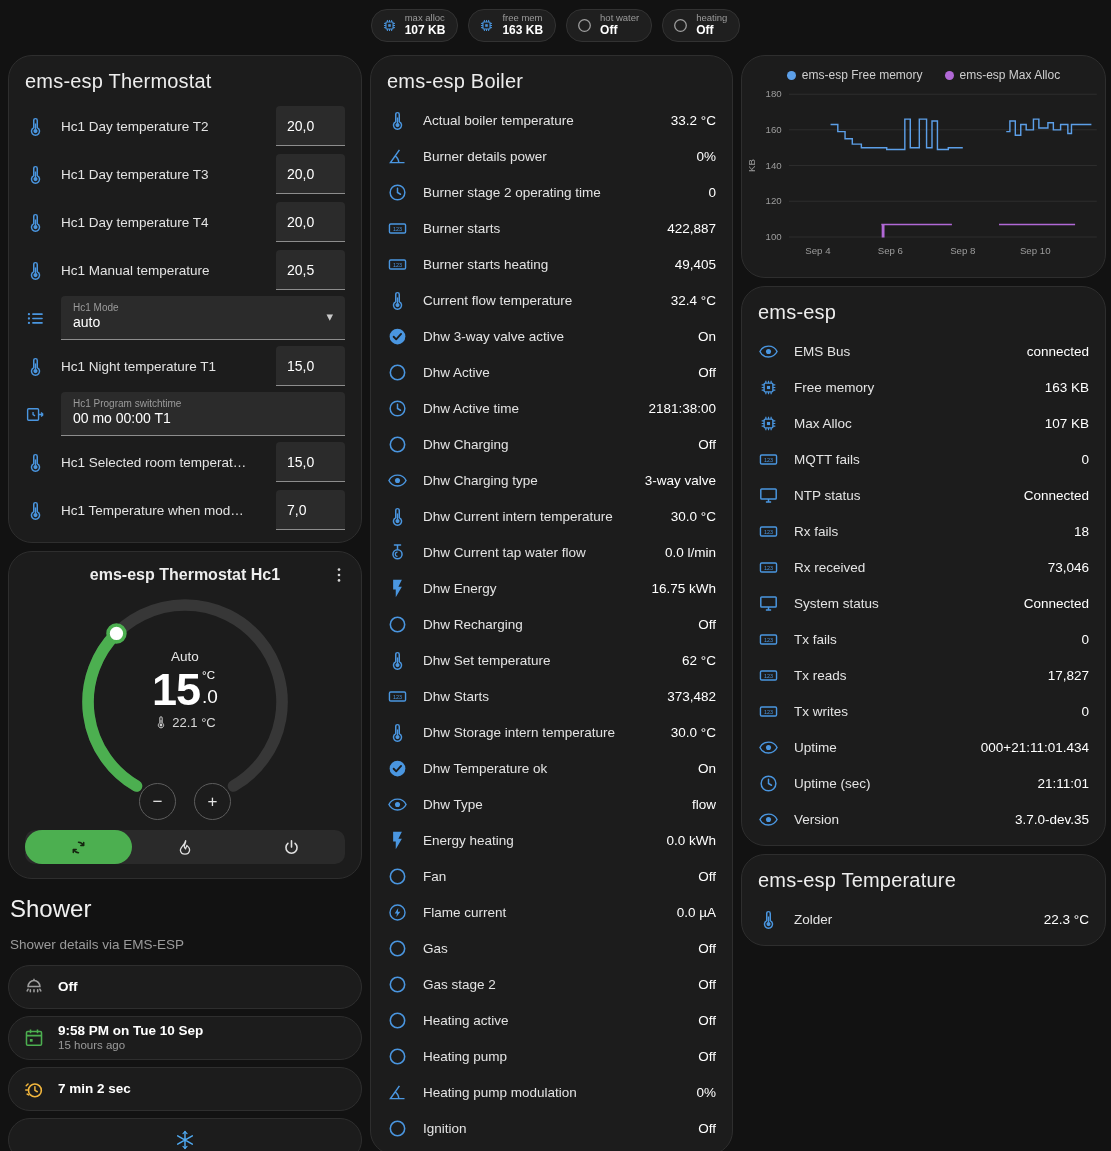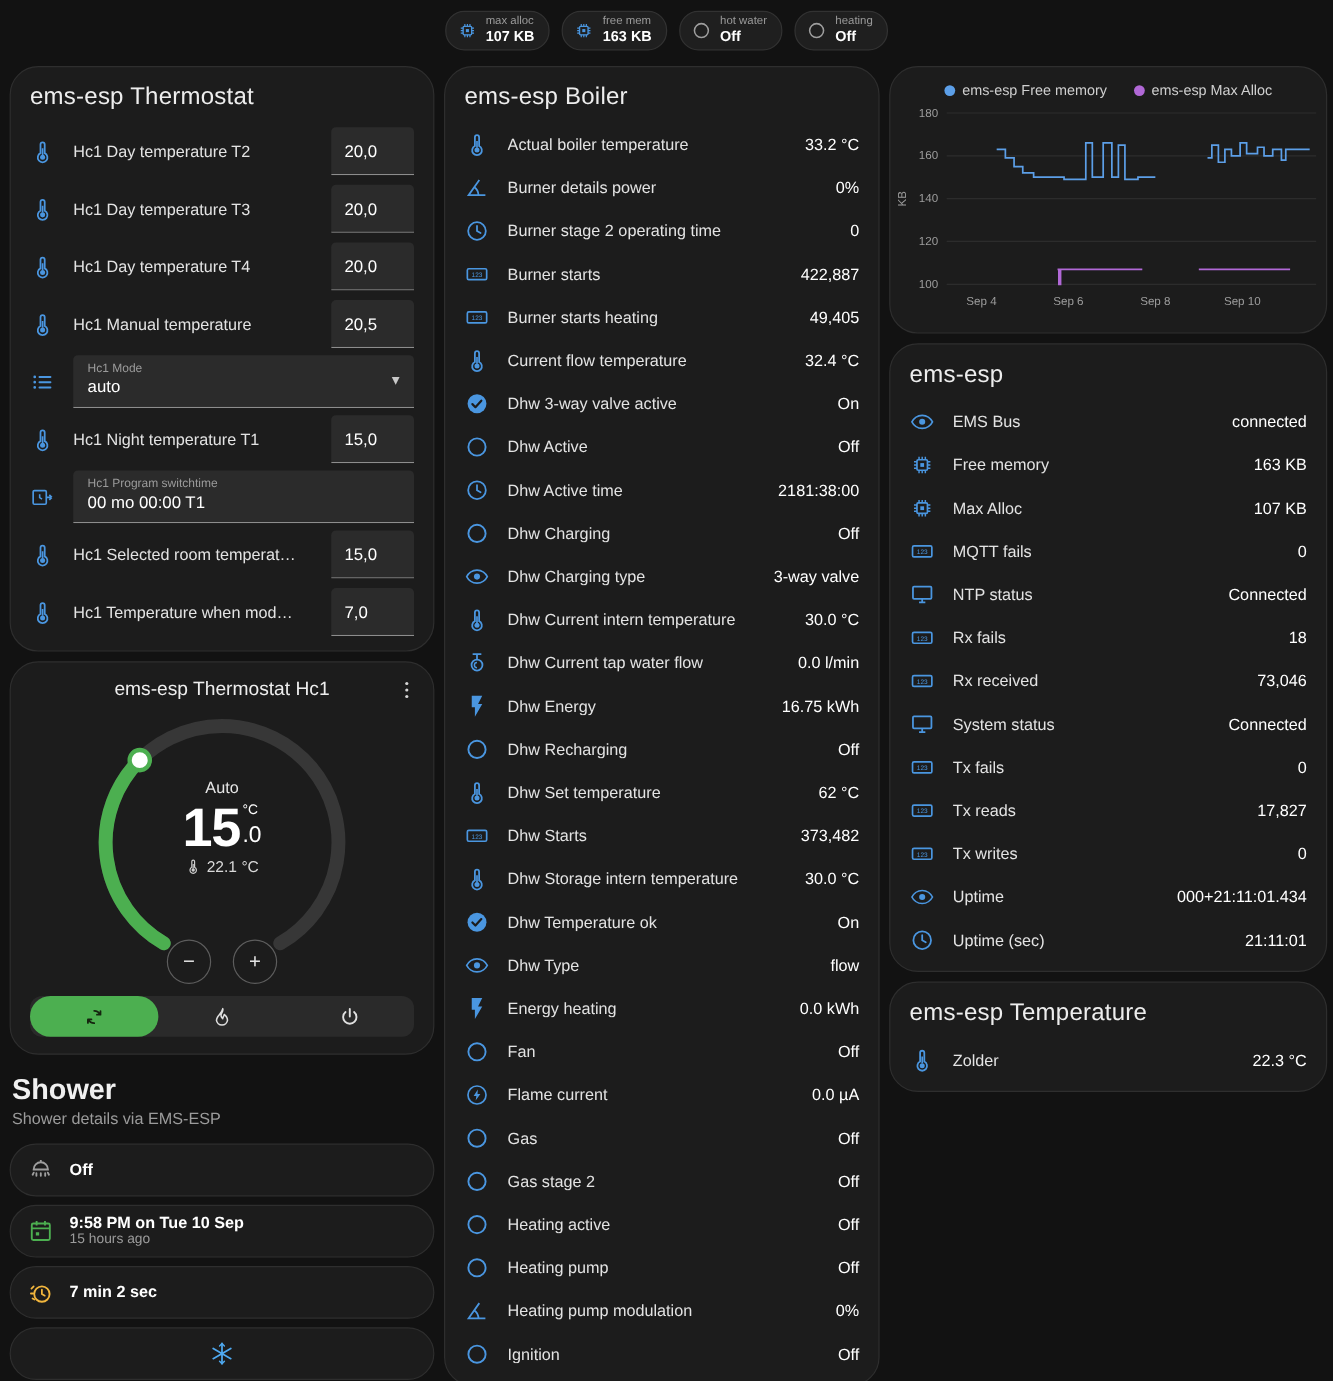--- a/index.html
+++ b/index.html
@@ -25,21 +25,21 @@
 .icon{width:21px;height:21px;flex:0 0 21px;margin-right:15px;color:var(--icon-blue,#4a96e0)}
 .name{flex:1;font-size:13.5px;color:#e3e3e3;white-space:nowrap;overflow:hidden;text-overflow:ellipsis}
 .value{font-size:13.5px;color:#fff;white-space:nowrap;margin-left:10px}
 .numbox{width:69px;height:40px;background:#2b2b2b;border-bottom:1px solid #8d8d8d;border-radius:4px 4px 0 0;display:flex;align-items:center;padding:0 11px;font-size:14px;color:#fff}
 .widebox{flex:1;height:44px;background:#2b2b2b;border-bottom:1px solid #8d8d8d;border-radius:4px 4px 0 0;padding:6px 12px 0;position:relative}
 .wlabel{font-size:10px;color:var(--text-secondary,#9b9b9b)}
 .wvalue{font-size:14px;color:#fff;margin-top:1px}
 .caret{position:absolute;right:12px;top:13px;color:#c9c9c9;font-size:13px}
 .card-pad{height:8px}
 .dial-head{position:relative;padding:14px 16px 0;text-align:center}
-.dial-title{font-size:16px;font-weight:400;color:#ededed}
+.dial-title{font-size:16px;font-weight:700;color:#ededed}
 .menu{position:absolute;right:12px;top:13px;width:20px;height:20px;color:#d6d6d6;cursor:pointer}
 .dial{position:relative;width:232px;height:232px;margin:2px auto 0}
 .dial>svg{width:100%;height:100%}
 .track{fill:none;stroke:#373737;stroke-width:11;stroke-linecap:round}
 .arcfill{fill:none;stroke:var(--green,#4caf50);stroke-width:11;stroke-linecap:round}
 .knob{fill:#fff;stroke:var(--green,#4caf50);stroke-width:3.4}
 .dial-center{position:absolute;inset:0;display:flex;flex-direction:column;align-items:center;justify-content:center;gap:3px;padding-bottom:26px}
 .dmode{font-size:13.5px;color:#e6e6e6;font-weight:500}
 .target{display:flex;align-items:flex-start}
 .tbig{font-size:45px;font-weight:700;line-height:1;color:#fff;letter-spacing:-1px}
@@ -47,22 +47,22 @@
 .tunit{font-size:11.5px;color:#fff}
 .tdec{font-size:19px;color:#fff;line-height:1}
 .current{display:flex;align-items:center;gap:4px;font-size:13px;color:#d9d9d9}
 .ticon{width:14px;height:14px;color:#cfcfcf}
 .stepper{position:absolute;left:0;right:0;bottom:-2px;display:flex;justify-content:center;gap:18px}
 .stepbtn{width:37px;height:37px;border-radius:50%;border:1px solid #5d5d5d;background:transparent;color:#e3e3e3;font-size:17px;display:flex;align-items:center;justify-content:center;cursor:pointer;font-family:inherit}
 .modes{display:flex;background:#2a2a2a;border-radius:10px;margin:12px 16px 14px;height:34px}
 .modebtn{flex:1;border:none;background:transparent;display:flex;align-items:center;justify-content:center;color:#e0e0e0;cursor:pointer;border-radius:10px}
 .modebtn.active{background:var(--green,#4caf50);border-radius:17px;color:#15240f}
 .micon{width:19px;height:19px}
-.section-heading{font-size:24px;font-weight:700;color:#f0f0f0;margin:16px 2px 2px}
-.section-sub{font-size:13.5px;color:var(--text-secondary,#9b9b9b);margin:2px 2px 13px}
+.section-heading{font-size:24px;font-weight:400;color:#f0f0f0;margin:16px 2px 2px}
+.section-sub{font-size:13.5px;color:var(--text-secondary,#9b9b9b);margin:14px 2px 13px}
 .scard{display:flex;align-items:center;height:44px;padding:0 14px;margin-bottom:7px}
 .sicon{width:22px;height:22px;flex:0 0 22px;margin-right:13px}
 .stext{display:flex;flex-direction:column;justify-content:center;line-height:1.18}
 .sprimary{font-size:13.5px;font-weight:700;color:#fff}
 .ssecondary{font-size:11.5px;color:var(--text-secondary,#9b9b9b)}
 .partial-card{height:44px;display:flex;justify-content:center;padding-top:10px}
 .snow{width:22px;height:22px;color:#4fa9f0}
 .chart-card{padding:10px 0 16px}
 .legend{display:flex;justify-content:center;gap:22px;align-items:center;margin-bottom:2px;min-height:18px}
 .legend-item{display:flex;align-items:center;gap:6px;font-size:12px;color:#cfcfcf;cursor:pointer}
@@ -827,20 +827,30 @@
       <div class="row erow">
         <span class="icon">
           <svg viewBox="0 0 24 24">
             <circle cx="12" cy="12" r="8.4" fill="none" stroke="currentColor" stroke-width="1.7"></circle>
             <path d="M12 7.2V12l3.4 2" fill="none" stroke="currentColor" stroke-width="1.7" stroke-linecap="round"></path>
           </svg>
         </span>
         <span class="name">Uptime (sec)</span>
         <span class="value">21:11:01</span>
       </div>
+      <div class="row erow">
+        <span class="icon">
+          <svg viewBox="0 0 24 24">
+            <path d="M12 5.8C7.3 5.8 3.6 9.1 2.2 12c1.4 2.9 5.1 6.2 9.8 6.2s8.4-3.3 9.8-6.2C20.4 9.1 16.7 5.8 12 5.8z" fill="none" stroke="currentColor" stroke-width="1.6"></path>
+            <circle cx="12" cy="12" r="2.9" fill="currentColor"></circle>
+          </svg>
+        </span>
+        <span class="name">Version</span>
+        <span class="value">3.7.0-dev.35</span>
+      </div>
     <div class="card-pad"></div>
   </section>
 
   <section class="card">
     <h2 class="card-title">ems-esp Temperature</h2>
     <div class="row erow">
         <span class="icon">
           <svg viewBox="0 0 24 24">
             <path d="M10 5a2 2 0 0 1 4 0v8.3a4.6 4.6 0 1 1-4 0z" fill="none" stroke="currentColor" stroke-width="1.7"></path>
             <circle cx="12" cy="17.2" r="2.4" fill="currentColor"></circle>

